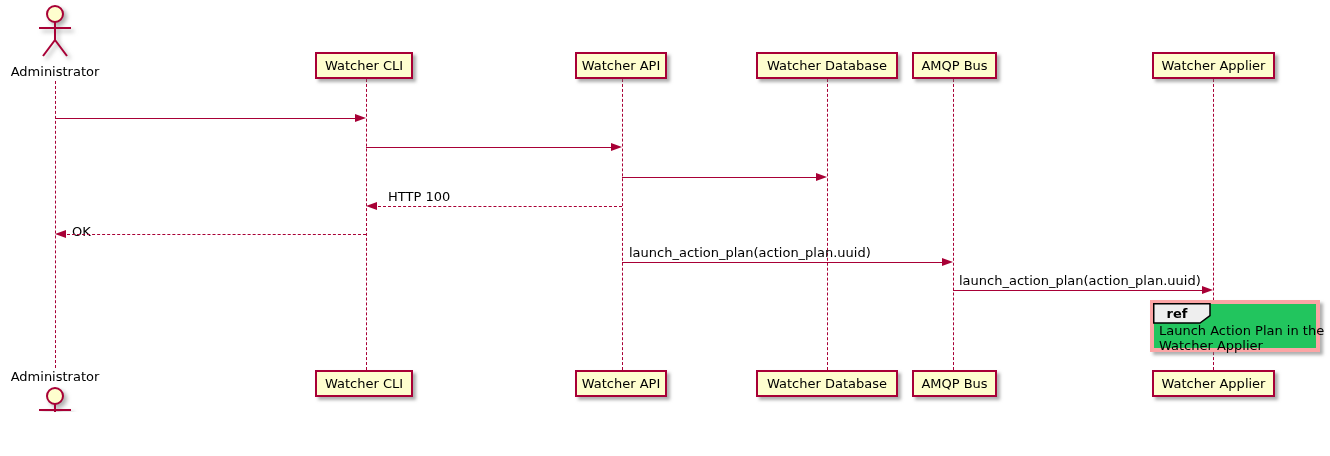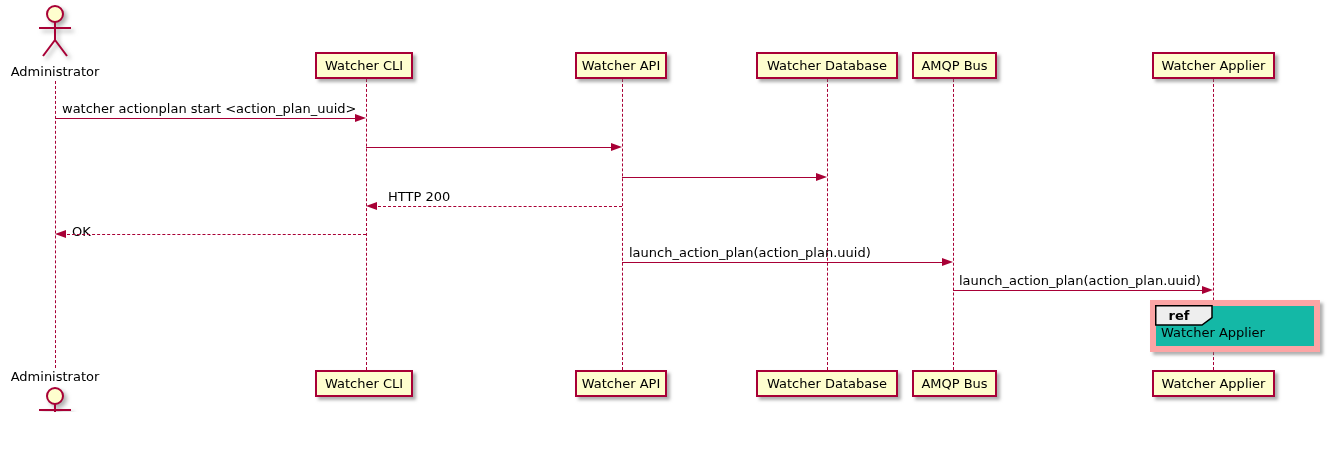--- a/index.html
+++ b/index.html
@@ -59,22 +59,22 @@
     position: absolute;
     width: 140px;
     text-align: center;
     white-space: nowrap;
   }
   
   .ref-box {
     position: absolute;
     left: 1150px; top: 300px;
     width: 170px; height: 52px;
-    background: #14b8a6;
-    border: 6px solid #fca5a5;
+    background: #22c55e;
+    border: 4px solid #fca5a5;
     box-sizing: border-box;
     box-shadow: 3px 3px 3px rgba(110,110,110,0.55);
     z-index: 5;
   }
   .ref-pentagon { position: absolute; left: -1px; top: -1px; }
   .ref-keyword {
     position: absolute;
     left: 0; top: 0;
     width: 46px;
     text-align: center;
@@ -118,31 +118,30 @@
   <div class="pbox" style="left:756px;  top:52px; width:142px">
       <span>Watcher Database</span>
     </div>
   <div class="pbox" style="left:912px;  top:52px; width:85px">
       <span>AMQP Bus</span>
     </div>
   <div class="pbox" style="left:1152px; top:52px; width:123px">
       <span>Watcher Applier</span>
     </div>
 
-  <div class="mlabel" style="left:62px; top:101px">watcher actionplan start &lt;action_plan_uuid&gt;</div>
   <div class="mline solid" style="left:55px; top:118px; width:300px"></div>
   <div class="mhead right" style="left:355px; top:114px"></div>
 
   <div class="mline solid" style="left:366px; top:147px; width:245px"></div>
   <div class="mhead right" style="left:611px; top:143px"></div>
 
   <div class="mline solid" style="left:622px; top:177px; width:194px"></div>
   <div class="mhead right" style="left:816px; top:173px"></div>
 
-  <div class="mlabel" style="left:388px; top:189px">HTTP 200</div>
+  <div class="mlabel" style="left:388px; top:189px">HTTP 100</div>
   <div class="mhead left" style="left:366px; top:202px"></div>
   <div class="mline dashed" style="left:378px; top:206px; width:244px"></div>
 
   <div class="mlabel" style="left:72px; top:224px">OK</div>
   <div class="mhead left" style="left:55px; top:230px"></div>
   <div class="mline dashed" style="left:67px; top:234px; width:299px"></div>
 
   <div class="mlabel" style="left:629px; top:245px">launch_action_plan(action_plan.uuid)</div>
   <div class="mline solid" style="left:622px; top:262px; width:320px"></div>
   <div class="mhead right" style="left:942px; top:258px"></div>
@@ -150,20 +149,21 @@
   <div class="mlabel" style="left:959px; top:273px">launch_action_plan(action_plan.uuid)</div>
   <div class="mline solid" style="left:953px; top:290px; width:249px"></div>
   <div class="mhead right" style="left:1202px; top:286px"></div>
 
   <div class="ref-box">
     <svg class="ref-pentagon" width="58" height="21" viewBox="0 0 58 21">
       <path d="M0.75,0.75 H57 V12.5 L47,20 H0.75 Z" fill="#EEEEEE" stroke="#000000" stroke-width="1.5"></path>
     </svg>
     <div class="ref-keyword">ref</div>
     <div class="ref-body">
+      <div>Launch Action Plan in the</div>
       <div>Watcher Applier</div>
     </div>
   </div>
 
   <div class="pbox" style="left:315px;  top:370px; width:98px">
       <span>Watcher CLI</span>
     </div>
   <div class="pbox" style="left:575px;  top:370px; width:92px">
       <span>Watcher API</span>
     </div>

